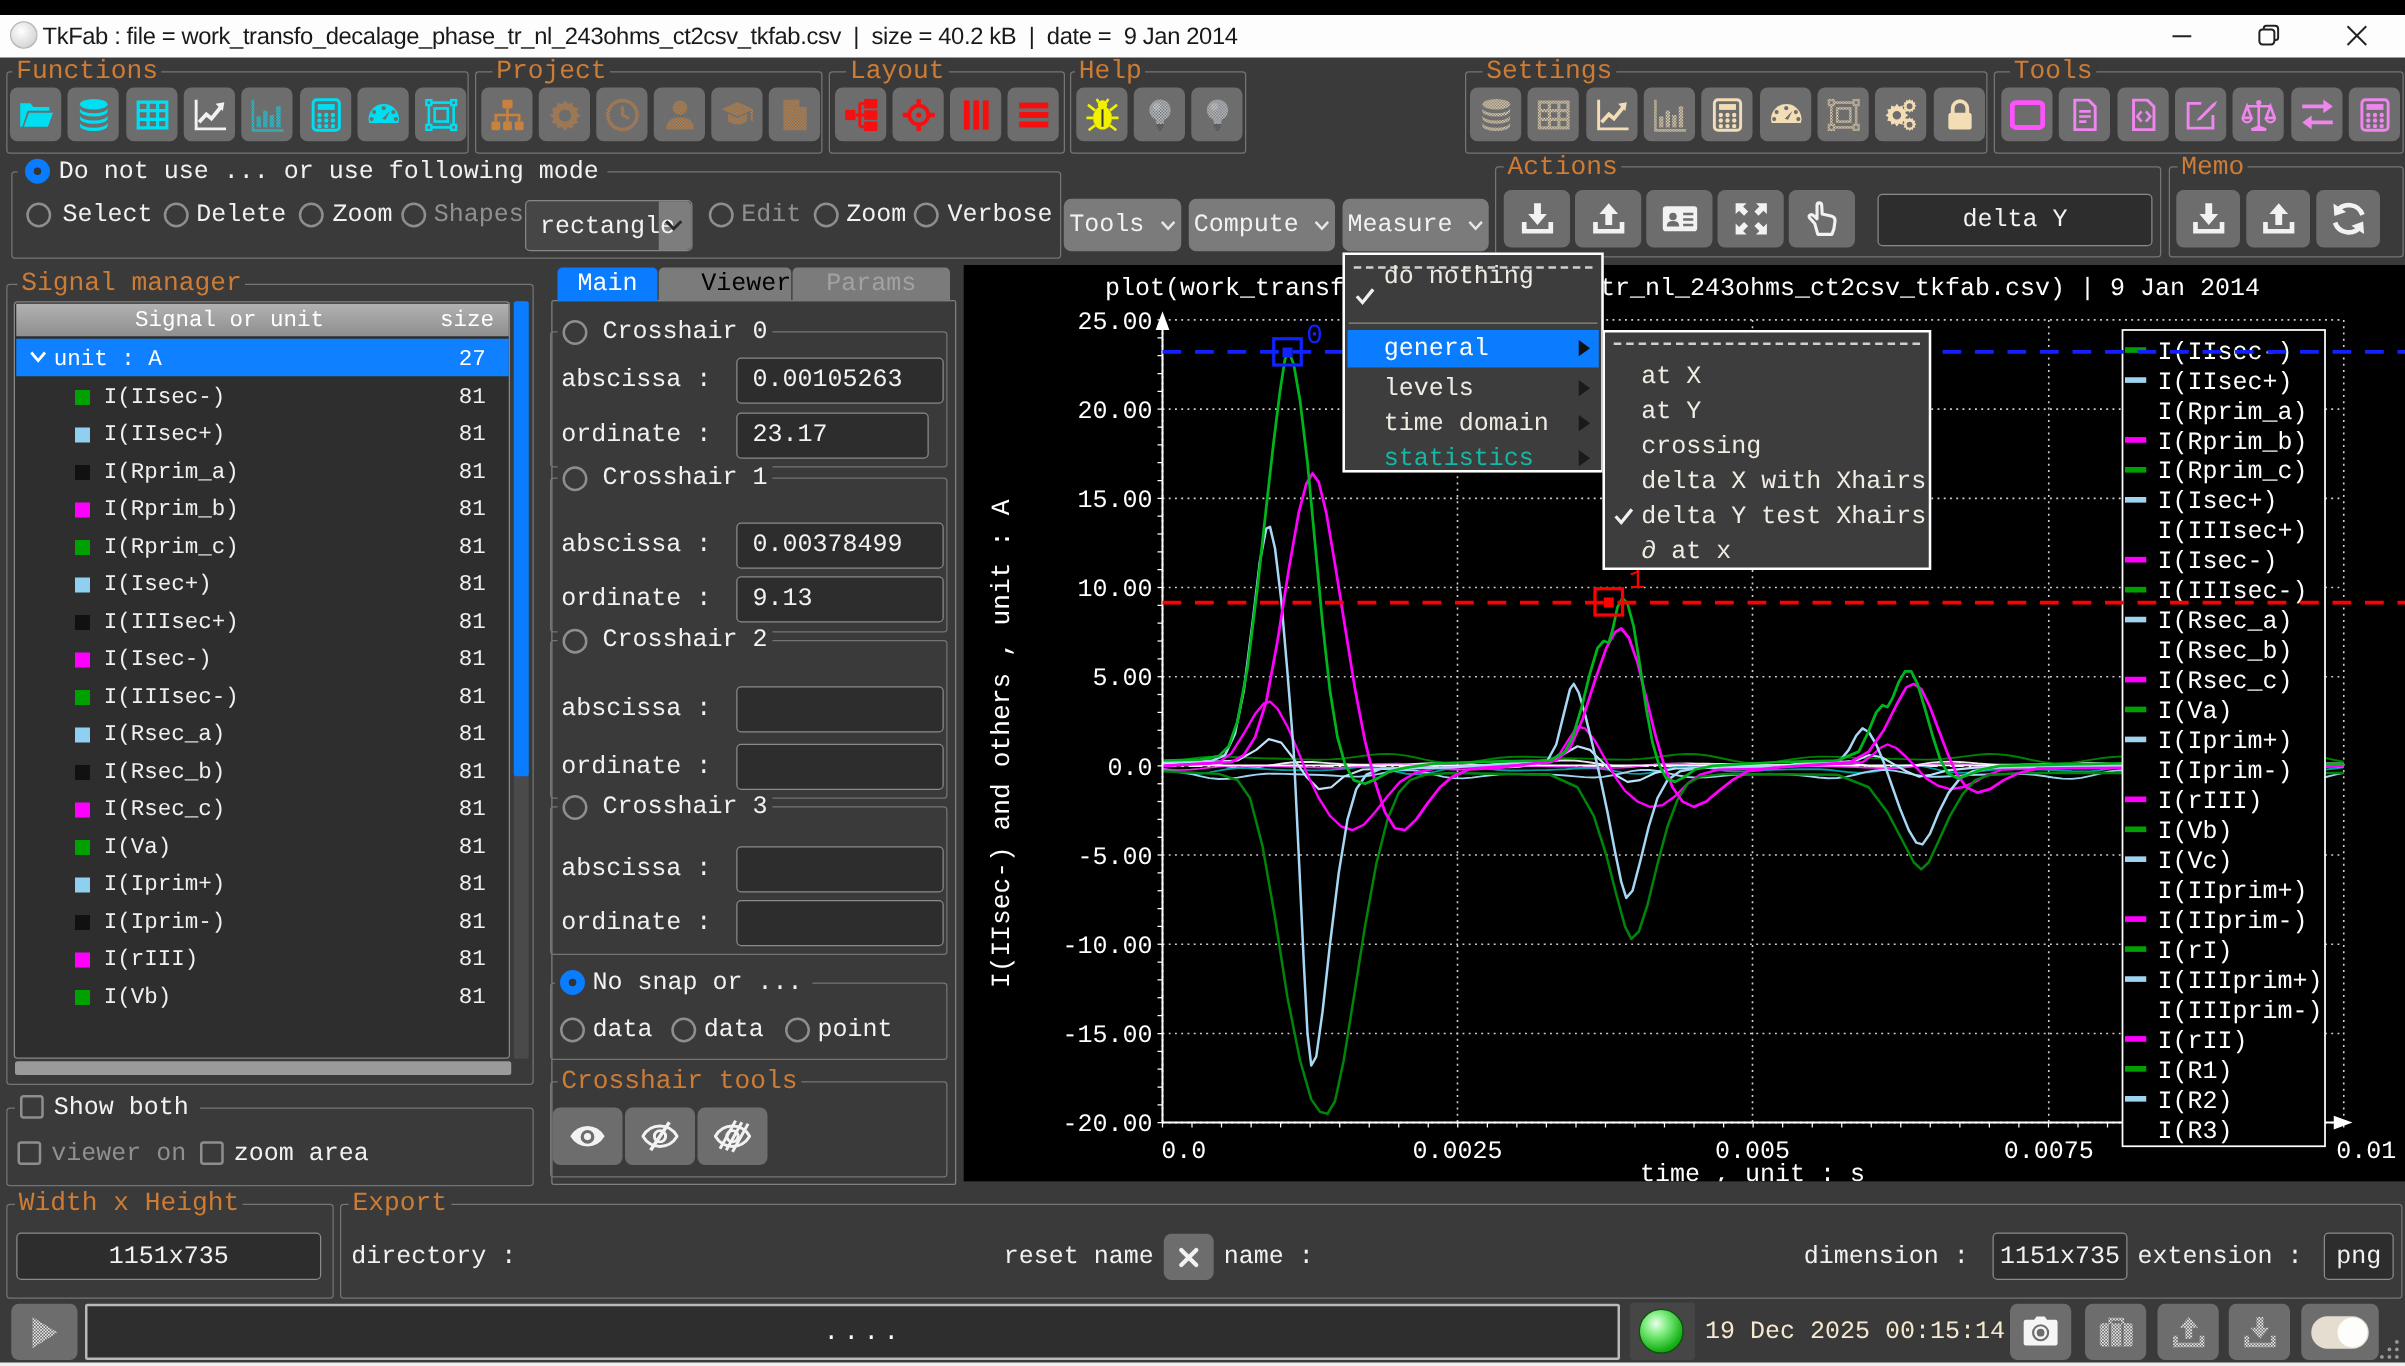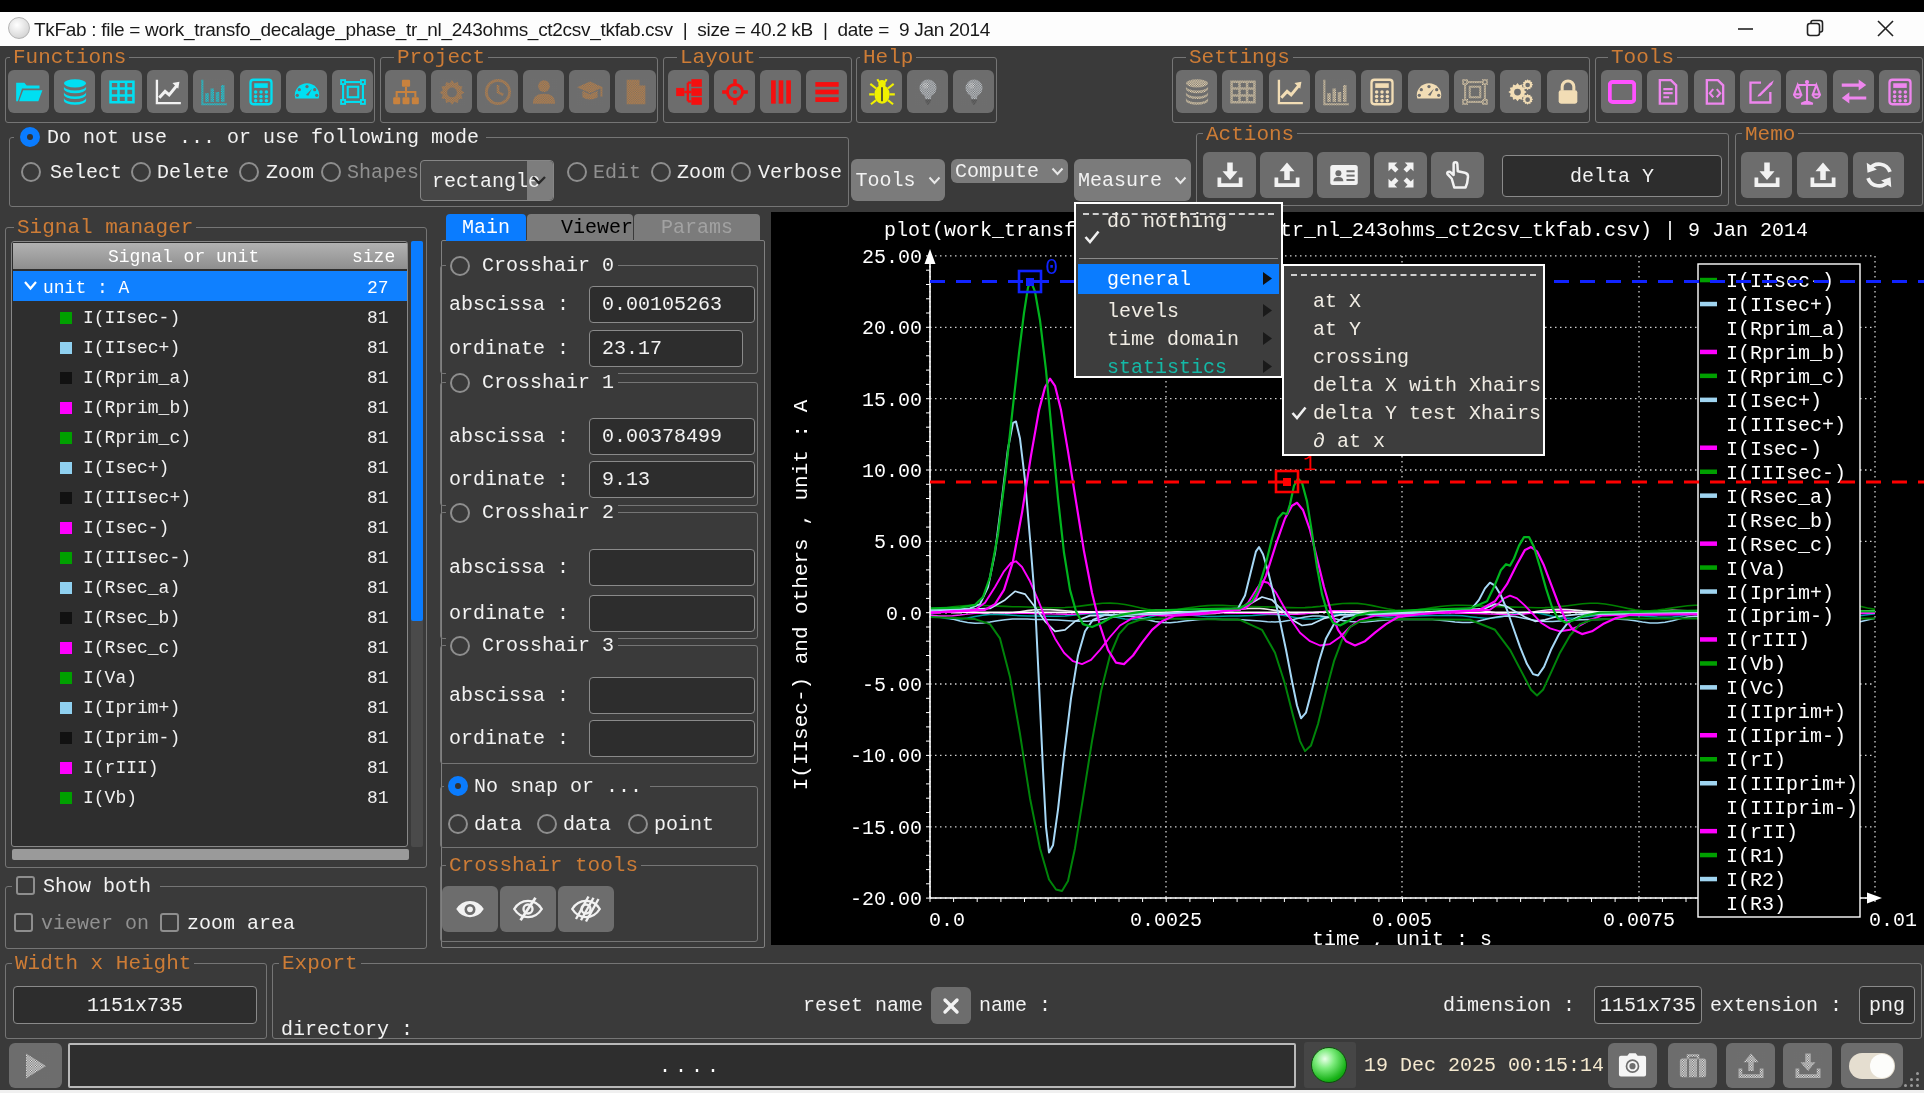--- a/index.html
+++ b/index.html
@@ -531,21 +531,21 @@
     <div class="txt" style="left:677px;top:163px">Zoom</div>
 <div class="radio" style="left:731px;top:162px"></div>
     <div class="txt" style="left:758px;top:163px">Verbose</div>
 
 <div class="btn" style="left:851px;top:159px;width:94px;height:42px;background:#7b7b7b">
       <span style="color:#f2f2f2;font-size:20px">Tools&nbsp;</span>
       <svg width="13" height="9" viewBox="0 0 13 9" fill="none" stroke="#e8e8e8" stroke-width="2">
         <path d="M1.5 1.5 L6.5 7 L11.5 1.5"></path>
       </svg>
     </div>
-<div class="btn" style="left:951px;top:159px;width:117px;height:24px;background:#7b7b7b">
+<div class="btn" style="left:951px;top:159px;width:117px;height:42px;background:#7b7b7b">
       <span style="color:#f2f2f2;font-size:20px">Compute&nbsp;</span>
       <svg width="13" height="9" viewBox="0 0 13 9" fill="none" stroke="#e8e8e8" stroke-width="2">
         <path d="M1.5 1.5 L6.5 7 L11.5 1.5"></path>
       </svg>
     </div>
 <div class="btn" style="left:1074px;top:159px;width:117px;height:42px;background:#7b7b7b">
       <span style="color:#f2f2f2;font-size:20px">Measure&nbsp;</span>
       <svg width="13" height="9" viewBox="0 0 13 9" fill="none" stroke="#e8e8e8" stroke-width="2">
         <path d="M1.5 1.5 L6.5 7 L11.5 1.5"></path>
       </svg>
@@ -974,21 +974,21 @@
       </svg>
 <div class="abs" style="left:29px;top:136px;color:#f0ece4;font-size:20px">delta Y test Xhairs</div>
 <div class="abs" style="left:29px;top:164px;color:#f0ece4;font-size:20px">∂ at x</div>
 </div>
 
 <div class="lf2" style="left:5px;top:963px;width:260px;height:74px"></div>
 <div class="lfl" style="left:12px;top:953px">Width x Height</div>
 <div class="entry ctr" style="left:13px;top:986px;width:244px;height:38px">1151x735</div>
 <div class="lf2" style="left:272px;top:963px;width:1648px;height:74px"></div>
 <div class="lfl" style="left:279px;top:953px">Export</div>
-<div class="txt" style="left:281px;top:1020px">directory :</div>
+<div class="txt" style="left:281px;top:996px">directory :</div>
 <div class="txt" style="left:803px;top:996px">reset name</div>
 <div class="btn" style="left:931px;top:987px;width:40px;height:37px">
       <svg width="18" height="18" viewBox="0 0 18 18" stroke="#f2f2f2" stroke-width="3.4" stroke-linecap="round">
         <line x1="3" y1="3" x2="15" y2="15"></line>
         <line x1="15" y1="3" x2="3" y2="15"></line>
       </svg>
     </div>
 <div class="txt" style="left:979px;top:996px">name :</div>
 <div class="txt" style="left:1443px;top:996px">dimension :</div>
 <div class="entry ctr" style="left:1594px;top:986px;width:108px;height:38px">1151x735</div>

